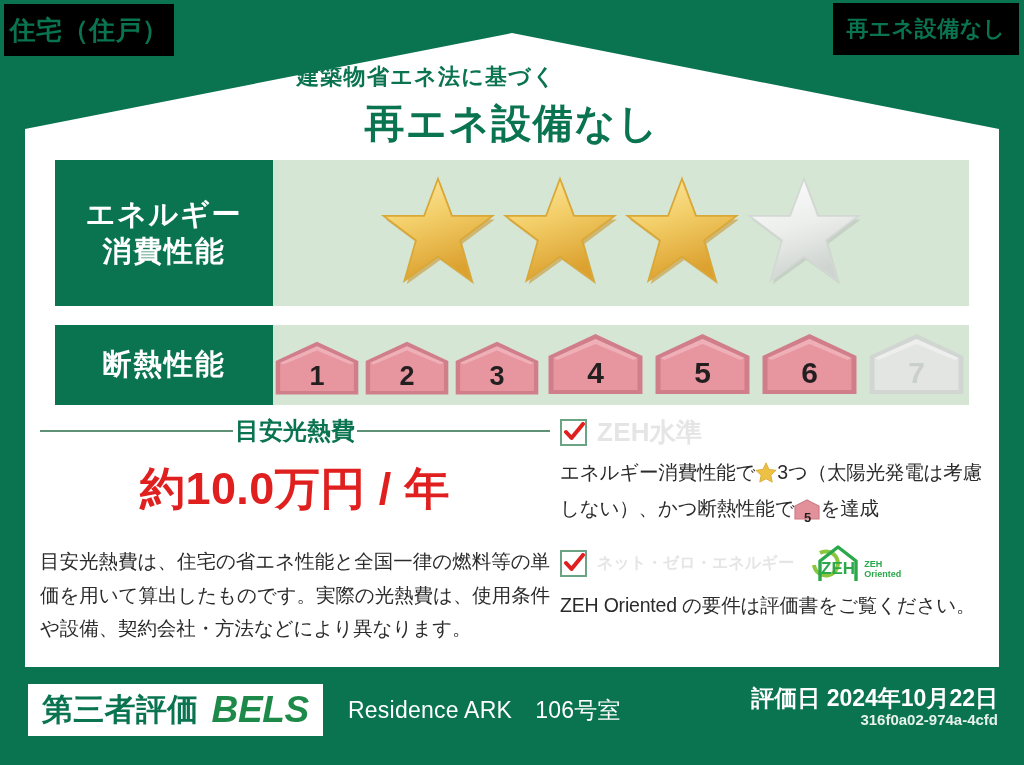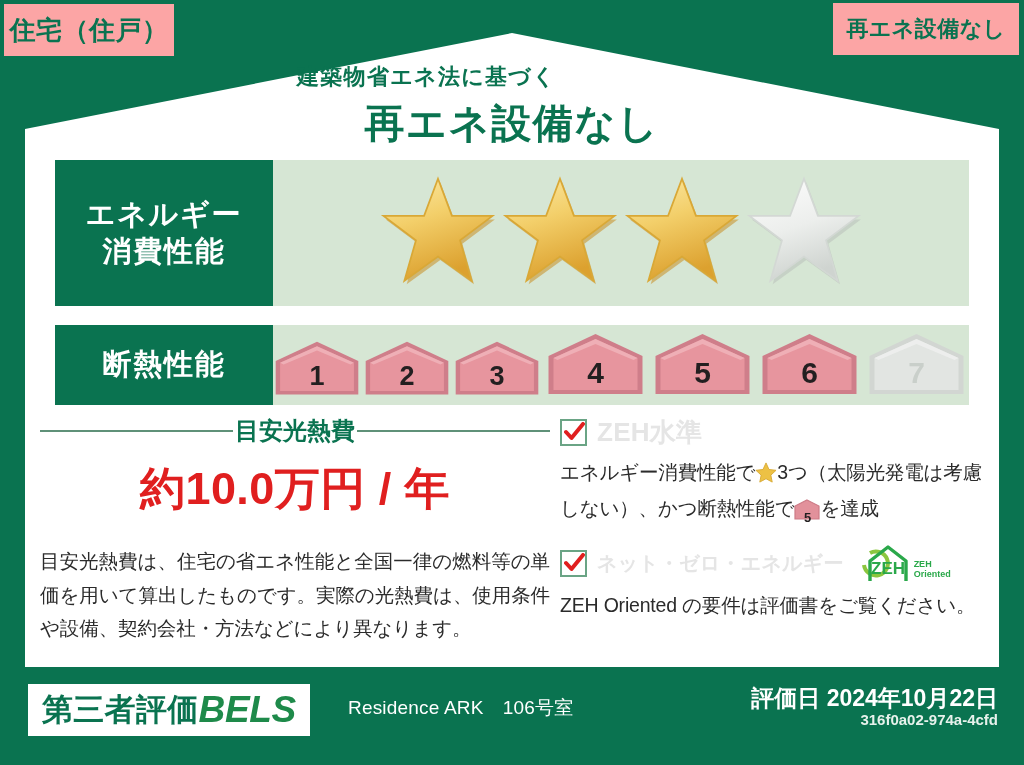--- a/index.html
+++ b/index.html
@@ -11,21 +11,21 @@
   }
   #label-root {
     position: relative;
     width: 1024px; height: 765px;
     background: #0a7350;
   }
 
   
   .badge-top {
     position: absolute;
-    background: #fca5a5;
+    background: #000000;
     color: #0a7350;
     font-weight: bold;
     display: flex; align-items: center; justify-content: center;
     letter-spacing: 0.02em;
   }
   #badge-dwelling { left: 4px; top: 4px; width: 170px; height: 52px; font-size: 26px; }
   #badge-renewable { right: 5px; top: 3px; width: 186px; height: 52px; font-size: 22px; }
 
   
   #house-body {
@@ -112,46 +112,46 @@
 
   #zeh-col { position: absolute; left: 520px; top: 0; width: 424px; }
   .zeh-block { margin-bottom: 6px; }
   .zeh-head { display: flex; align-items: center; gap: 10px; }
   .check-box {
     width: 27px; height: 27px; border: 2px solid #6aa485;
     background: #ffffff; position: relative; flex: 0 0 auto;
   }
   .check-box svg { position: absolute; left: 2px; top: 1px; }
   .zeh-title { color: #e5e5e5; font-size: 26px; font-weight: bold; letter-spacing: 0.01em; }
-  .zeh-title.small { font-size: 20px; }
+  .zeh-title.small { font-size: 16px; }
   .zeh-desc {
     margin-top: 7px; color: #2b2b2b;
     font-size: 19.5px; line-height: 1.62; letter-spacing: -0.01em;
   }
   .inline-icon { display: inline-block; vertical-align: -4px; }
   .inline-house { position: relative; display: inline-block; vertical-align: -5px; }
   .inline-house .n {
     position: absolute; left: 0; right: 0; bottom: 1px;
     text-align: center; font-size: 13px; font-weight: bold; color: #231f20;
   }
   #zeh-logo { margin-left: 4px; display: inline-flex; align-items: flex-end; }
 
   
   #footer { position: absolute; left: 0; bottom: 0; width: 1024px; height: 98px; }
   #bels-badge {
     position: absolute; left: 28px; top: 17px;
     height: 52px; background: #ffffff;
-    display: flex; align-items: center; 
+    display: flex; align-items: center; gap: 13px;
     padding: 0 14px;
   }
   #bels-jp { color: #0a7350; font-size: 31px; font-weight: bold; letter-spacing: 0.01em; }
   #bels-en { color: #1e8a4a; font-size: 37px; font-weight: bold; font-style: italic; letter-spacing: -0.01em; }
   #building-name {
     position: absolute; left: 348px; top: 28px;
-    color: #ffffff; font-size: 19px; letter-spacing: 0.01em;
+    color: #ffffff; font-size: 23px; letter-spacing: 0.01em;
   }
   #eval-date {
     position: absolute; right: 26px; top: 16px;
     color: #ffffff; font-size: 23px; font-weight: bold;
   }
   #eval-id {
     position: absolute; right: 26px; top: 44px;
     color: #e8f2ec; font-size: 15px; font-weight: bold;
   }
 </style>

